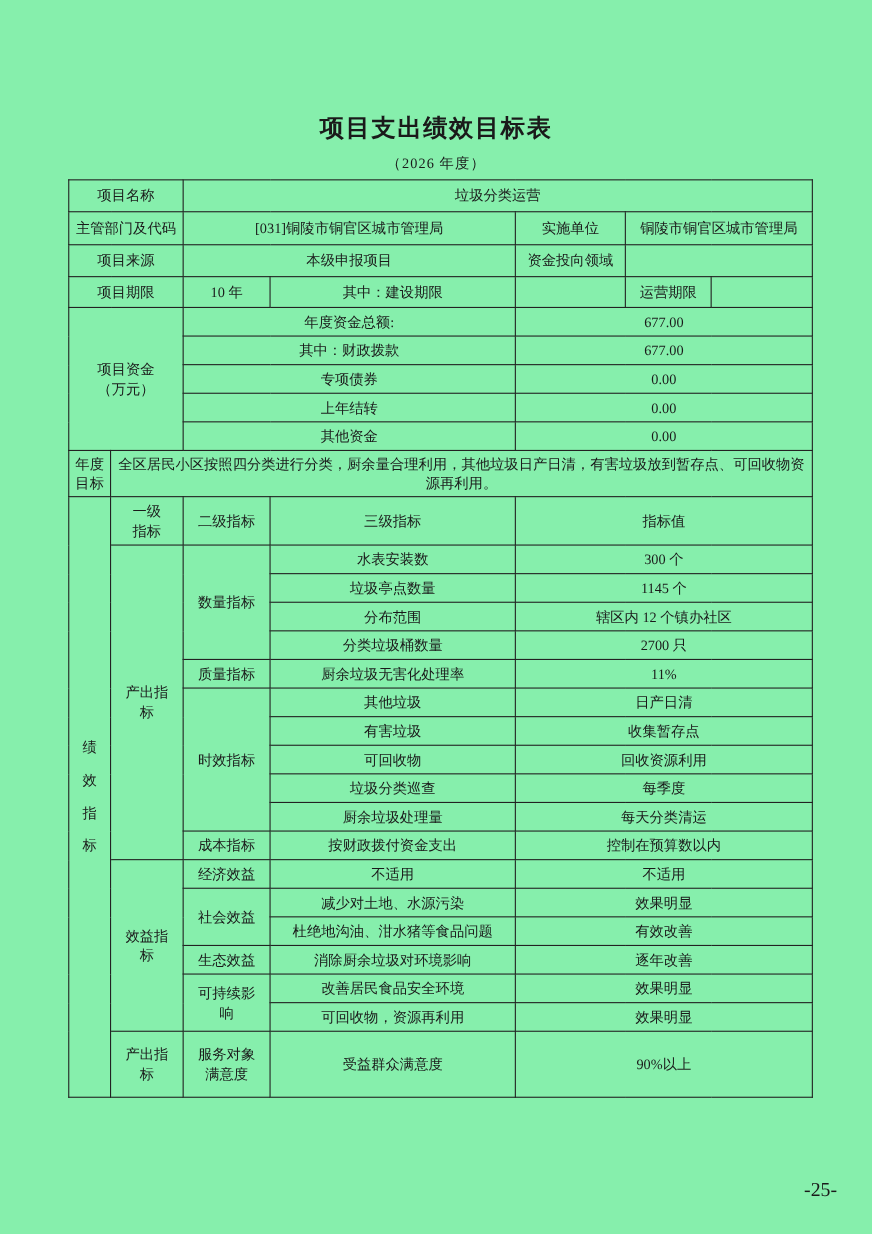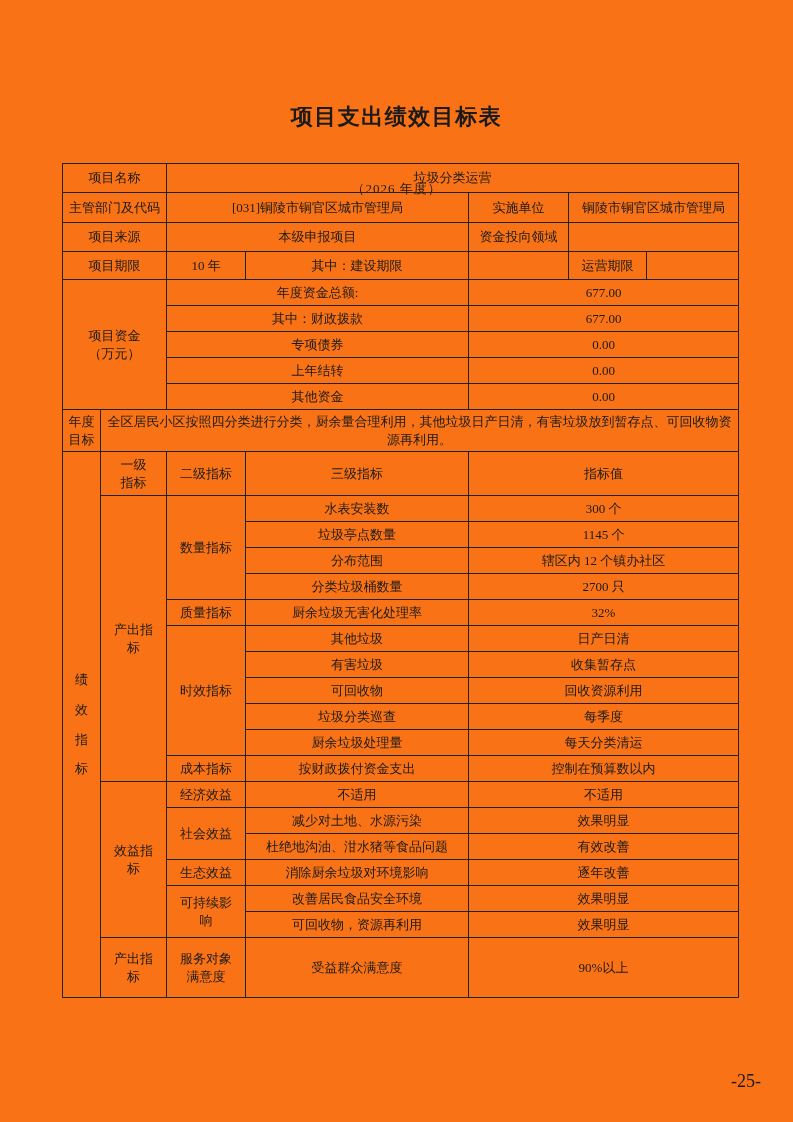--- a/index.html
+++ b/index.html
@@ -6,32 +6,32 @@
   html, body { margin: 0; padding: 0; }
   body {
     width: 793px; height: 1122px;
     background: #ffffff;
     font-family: "Liberation Serif", "DejaVu Serif", serif;
     color: #1a1a1a;
   }
   .page {
     position: relative;
     width: 793px; height: 1122px;
-    background: #f97316;
+    background: #86efac;
     overflow: hidden;
   }
   .doc-title {
     position: absolute; top: 102px; left: 0; width: 100%;
     text-align: center;
     font-size: 22px; font-weight: bold; letter-spacing: 1.5px;
   }
   .doc-subtitle {
     position: absolute; top: 140px; left: 0; width: 100%;
     text-align: center;
-    font-size: 13px; letter-spacing: 1px; margin-top: 40px;
+    font-size: 13px; letter-spacing: 1px;
   }
   table.doc {
     position: absolute; left: 62px; top: 163px;
     width: 676px;
     border-collapse: collapse; table-layout: fixed;
   }
   table.doc td {
     border: 1px solid #222;
     text-align: center; vertical-align: middle;
     font-size: 13px; line-height: 1.35;
@@ -151,21 +151,21 @@
         <td colspan="3">辖区内 12 个镇办社区</td>
       </tr>
       <tr style="height:26px">
         <td>分类垃圾桶数量</td>
         <td colspan="3">2700 只</td>
       </tr>
 
       <tr style="height:26px">
         <td>质量指标</td>
         <td>厨余垃圾无害化处理率</td>
-        <td colspan="3">32%</td>
+        <td colspan="3">11%</td>
       </tr>
 
       <tr style="height:26px">
         <td rowspan="5">时效指标</td>
         <td>其他垃圾</td>
         <td colspan="3">日产日清</td>
       </tr>
       <tr style="height:26px">
         <td>有害垃圾</td>
         <td colspan="3">收集暂存点</td>

